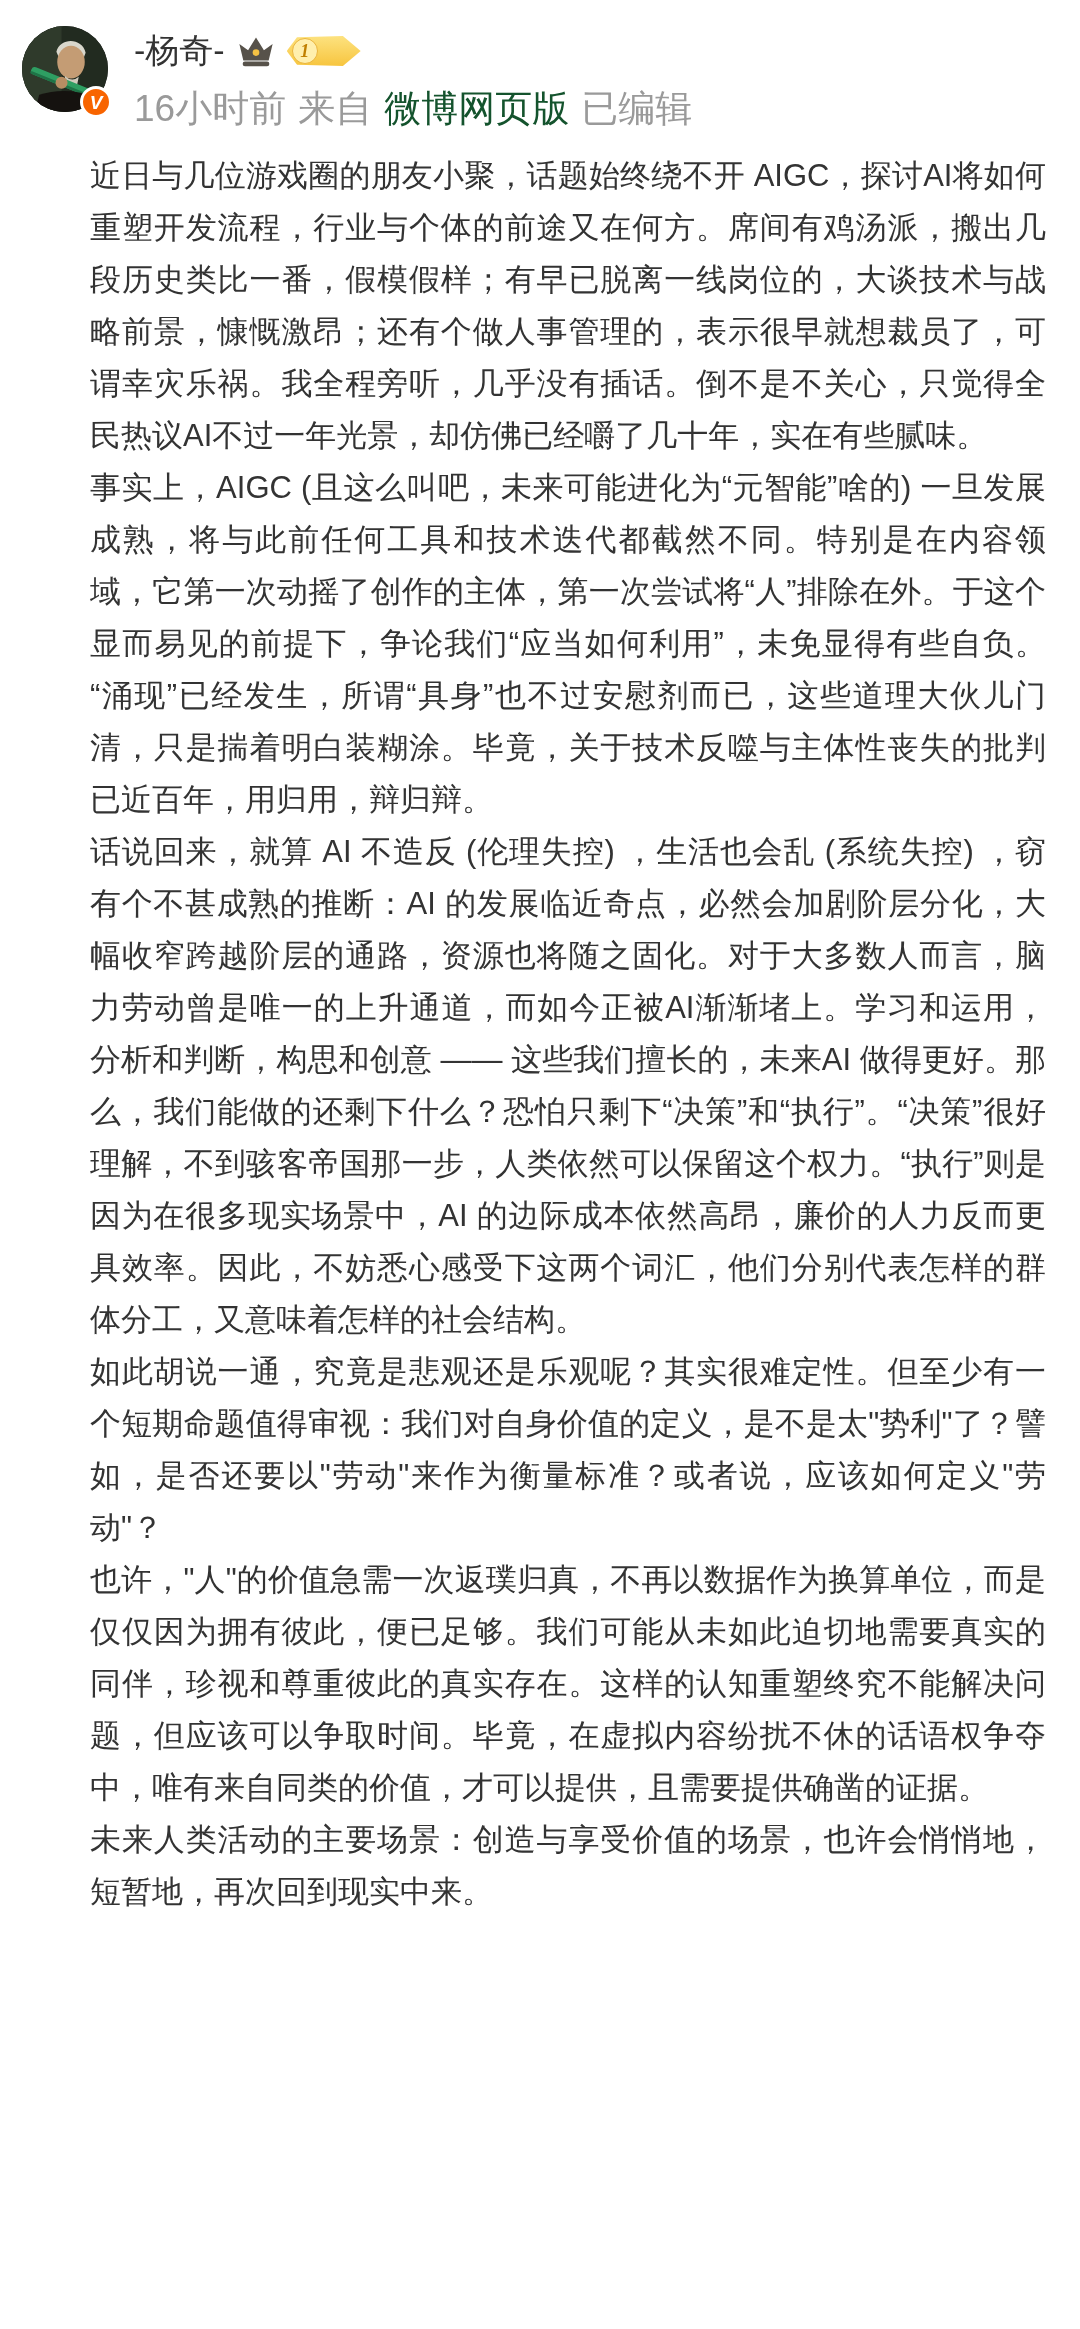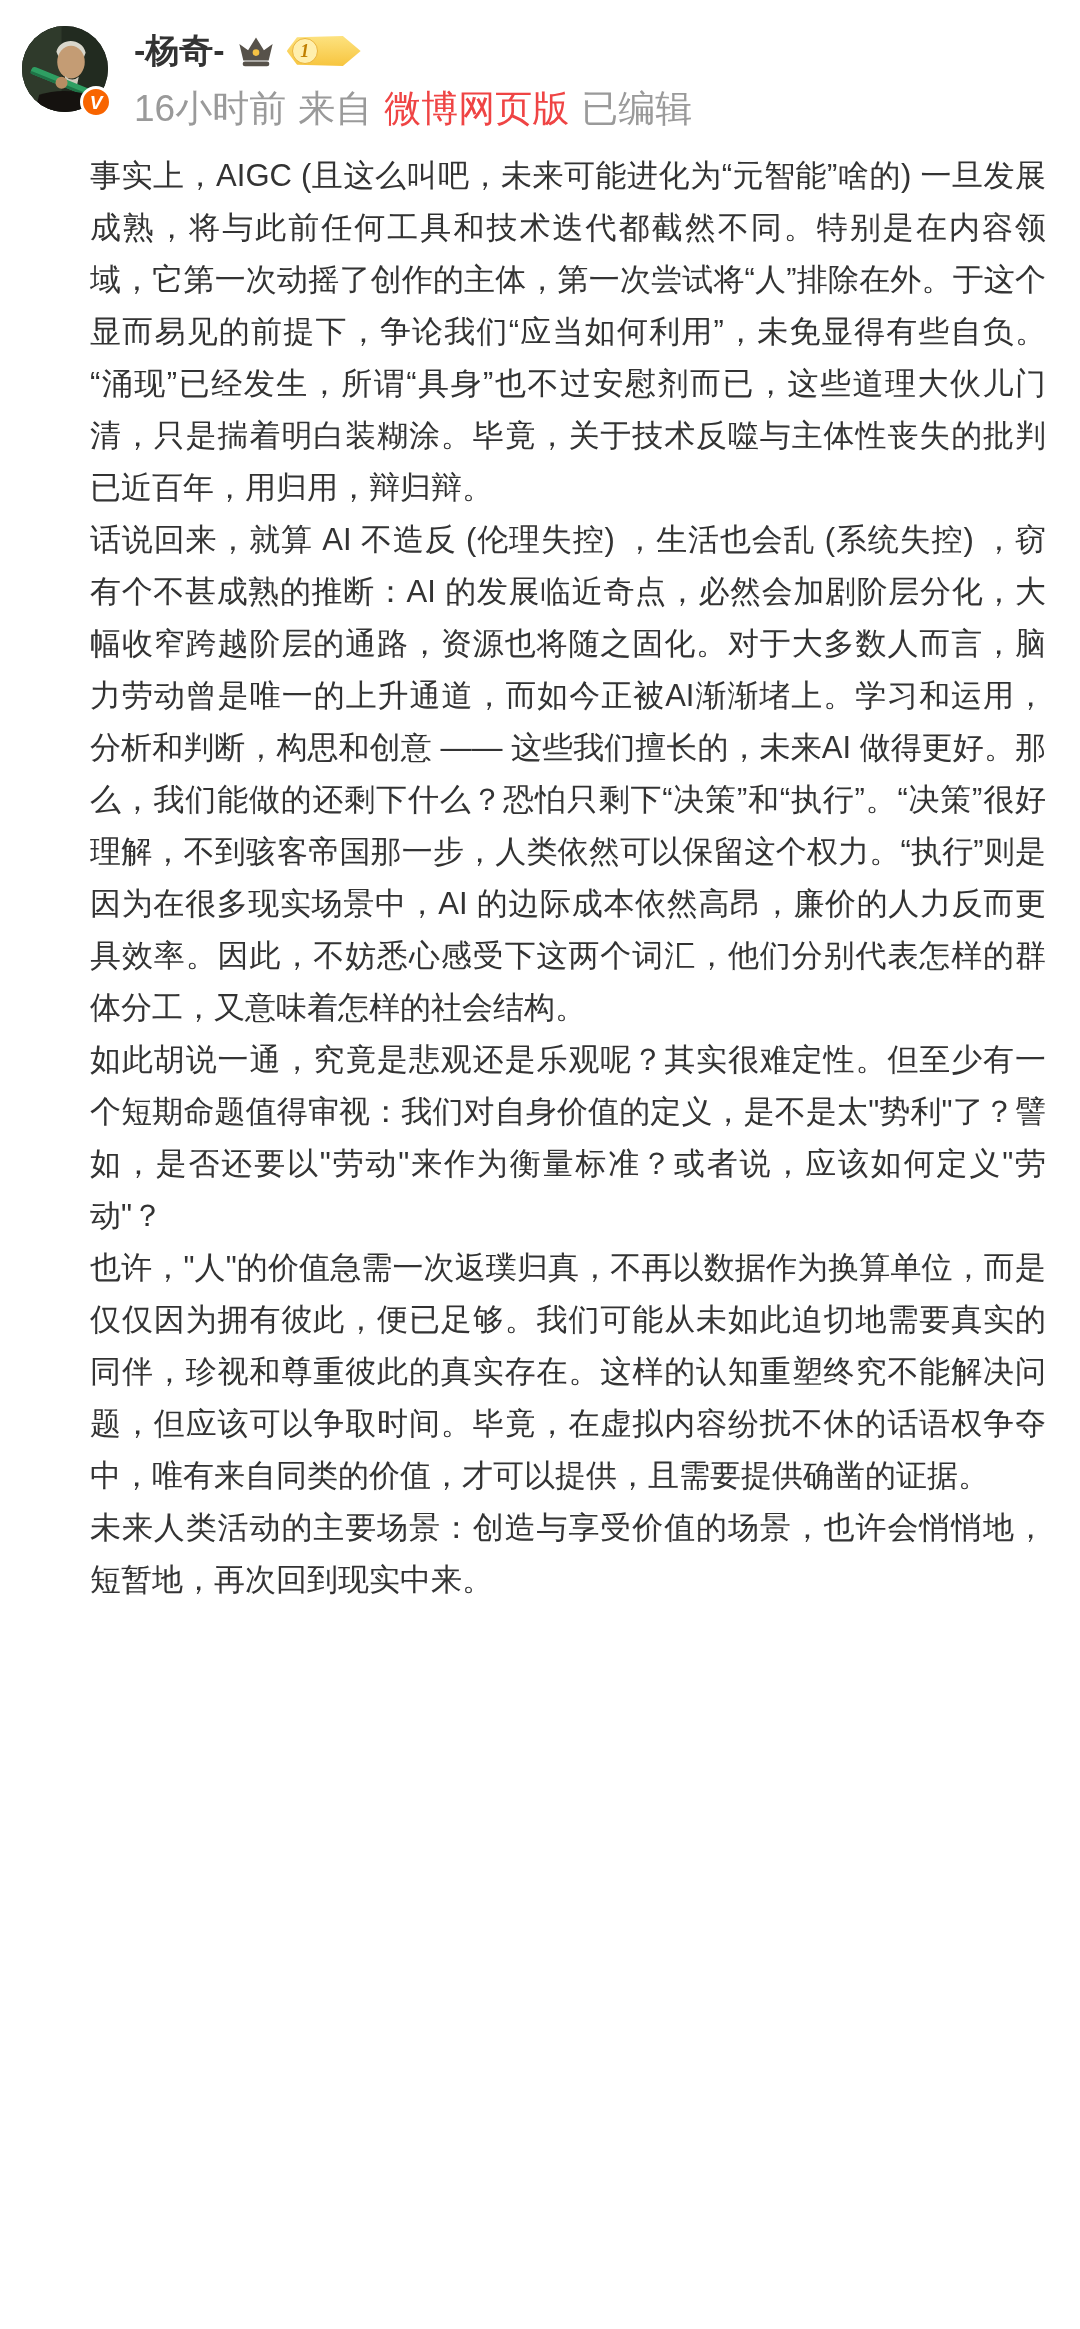--- a/index.html
+++ b/index.html
@@ -23,39 +23,39 @@
   .v-badge {
     position: absolute; right: -4px; bottom: -6px;
     width: 32px; height: 32px; border-radius: 50%;
     background: #f86400; border: 3px solid #ffffff;
     color: #fff; font-size: 19px; font-weight: 700; font-style: italic;
     display: flex; align-items: center; justify-content: center;
     line-height: 1;
   }
   .user-info { margin-left: 26px; padding-top: 2px; }
   .name-row { display: flex; align-items: center; gap: 12px; }
-  .username { font-size: 34px; font-weight: 700; color: #333; }
+  .username { font-size: 34px; font-weight: 400; color: #333; }
   .crown-icon svg { width: 38px; height: 32px; display: block; }
   .level-badge {
     position: relative; display: inline-flex; align-items: center;
     width: 74px; height: 30px;
     background: linear-gradient(180deg, #fde27f, #f7c53f);
     clip-path: polygon(0 50%, 14% 4%, 76% 0, 100% 50%, 76% 100%, 14% 96%);
     border-radius: 15px;
   }
   .level-inner {
     width: 26px; height: 26px; margin-left: 5px; border-radius: 50%;
     background: #ffefad; border: 1px solid #eab43c;
     display: flex; align-items: center; justify-content: center;
     font-size: 18px; font-weight: 700; font-style: italic;
     font-family: "Liberation Serif", "DejaVu Serif", serif;
     color: #c07f00;
   }
   .meta { margin-top: 10px; font-size: 37px; color: #9a9a9a; display: flex; gap: 12px; }
-  .meta a { color: #ef4444; text-decoration: none; }
+  .meta a { color: #14532d; text-decoration: none; }
 
   
   .content {
     margin: 16px 34px 0 90px;
     font-size: 31px; line-height: 52px;
     color: #333333; text-align: justify;
     word-break: break-word;
   }
   .content p { margin: 0; }
 </style>
@@ -100,20 +100,21 @@
       <div class="meta">
         <span>16小时前</span>
         <span>来自</span>
         <a href="#">微博网页版</a>
         <span>已编辑</span>
       </div>
     </div>
   </div>
 
   <div class="content">
+    <p>近日与几位游戏圈的朋友小聚，话题始终绕不开 AIGC，探讨AI将如何重塑开发流程，行业与个体的前途又在何方。席间有鸡汤派，搬出几段历史类比一番，假模假样；有早已脱离一线岗位的，大谈技术与战略前景，慷慨激昂；还有个做人事管理的，表示很早就想裁员了，可谓幸灾乐祸。我全程旁听，几乎没有插话。倒不是不关心，只觉得全民热议AI不过一年光景，却仿佛已经嚼了几十年，实在有些腻味。</p>
     <p>事实上，AIGC (且这么叫吧，未来可能进化为“元智能”啥的) 一旦发展成熟，将与此前任何工具和技术迭代都截然不同。特别是在内容领域，它第一次动摇了创作的主体，第一次尝试将“人”排除在外。于这个显而易见的前提下，争论我们“应当如何利用”，未免显得有些自负。“涌现”已经发生，所谓“具身”也不过安慰剂而已，这些道理大伙儿门清，只是揣着明白装糊涂。毕竟，关于技术反噬与主体性丧失的批判已近百年，用归用，辩归辩。</p>
     <p>话说回来，就算 AI 不造反 (伦理失控) ，生活也会乱 (系统失控) ，窃有个不甚成熟的推断：AI 的发展临近奇点，必然会加剧阶层分化，大幅收窄跨越阶层的通路，资源也将随之固化。对于大多数人而言，脑力劳动曾是唯一的上升通道，而如今正被AI渐渐堵上。学习和运用，分析和判断，构思和创意 —— 这些我们擅长的，未来AI 做得更好。那么，我们能做的还剩下什么？恐怕只剩下“决策”和“执行”。“决策”很好理解，不到骇客帝国那一步，人类依然可以保留这个权力。“执行”则是因为在很多现实场景中，AI 的边际成本依然高昂，廉价的人力反而更具效率。因此，不妨悉心感受下这两个词汇，他们分别代表怎样的群体分工，又意味着怎样的社会结构。</p>
     <p>如此胡说一通，究竟是悲观还是乐观呢？其实很难定性。但至少有一个短期命题值得审视：我们对自身价值的定义，是不是太"势利"了？譬如，是否还要以"劳动"来作为衡量标准？或者说，应该如何定义"劳动"？</p>
     <p>也许，"人"的价值急需一次返璞归真，不再以数据作为换算单位，而是仅仅因为拥有彼此，便已足够。我们可能从未如此迫切地需要真实的同伴，珍视和尊重彼此的真实存在。这样的认知重塑终究不能解决问题，但应该可以争取时间。毕竟，在虚拟内容纷扰不休的话语权争夺中，唯有来自同类的价值，才可以提供，且需要提供确凿的证据。</p>
     <p>未来人类活动的主要场景：创造与享受价值的场景，也许会悄悄地，短暂地，再次回到现实中来。</p>
 
   </div>
 
 </div>
 

